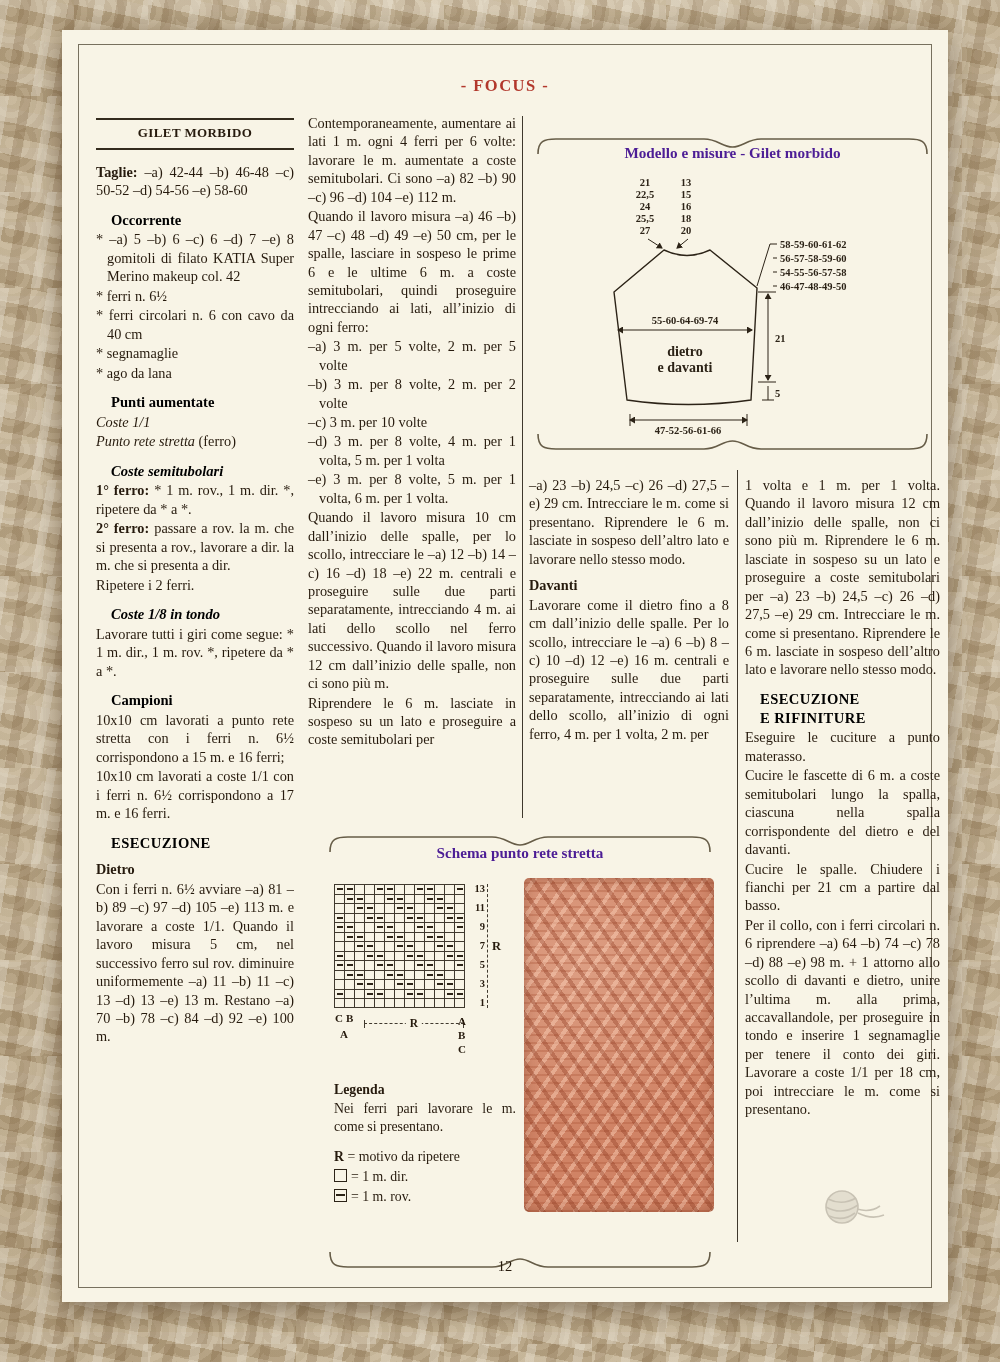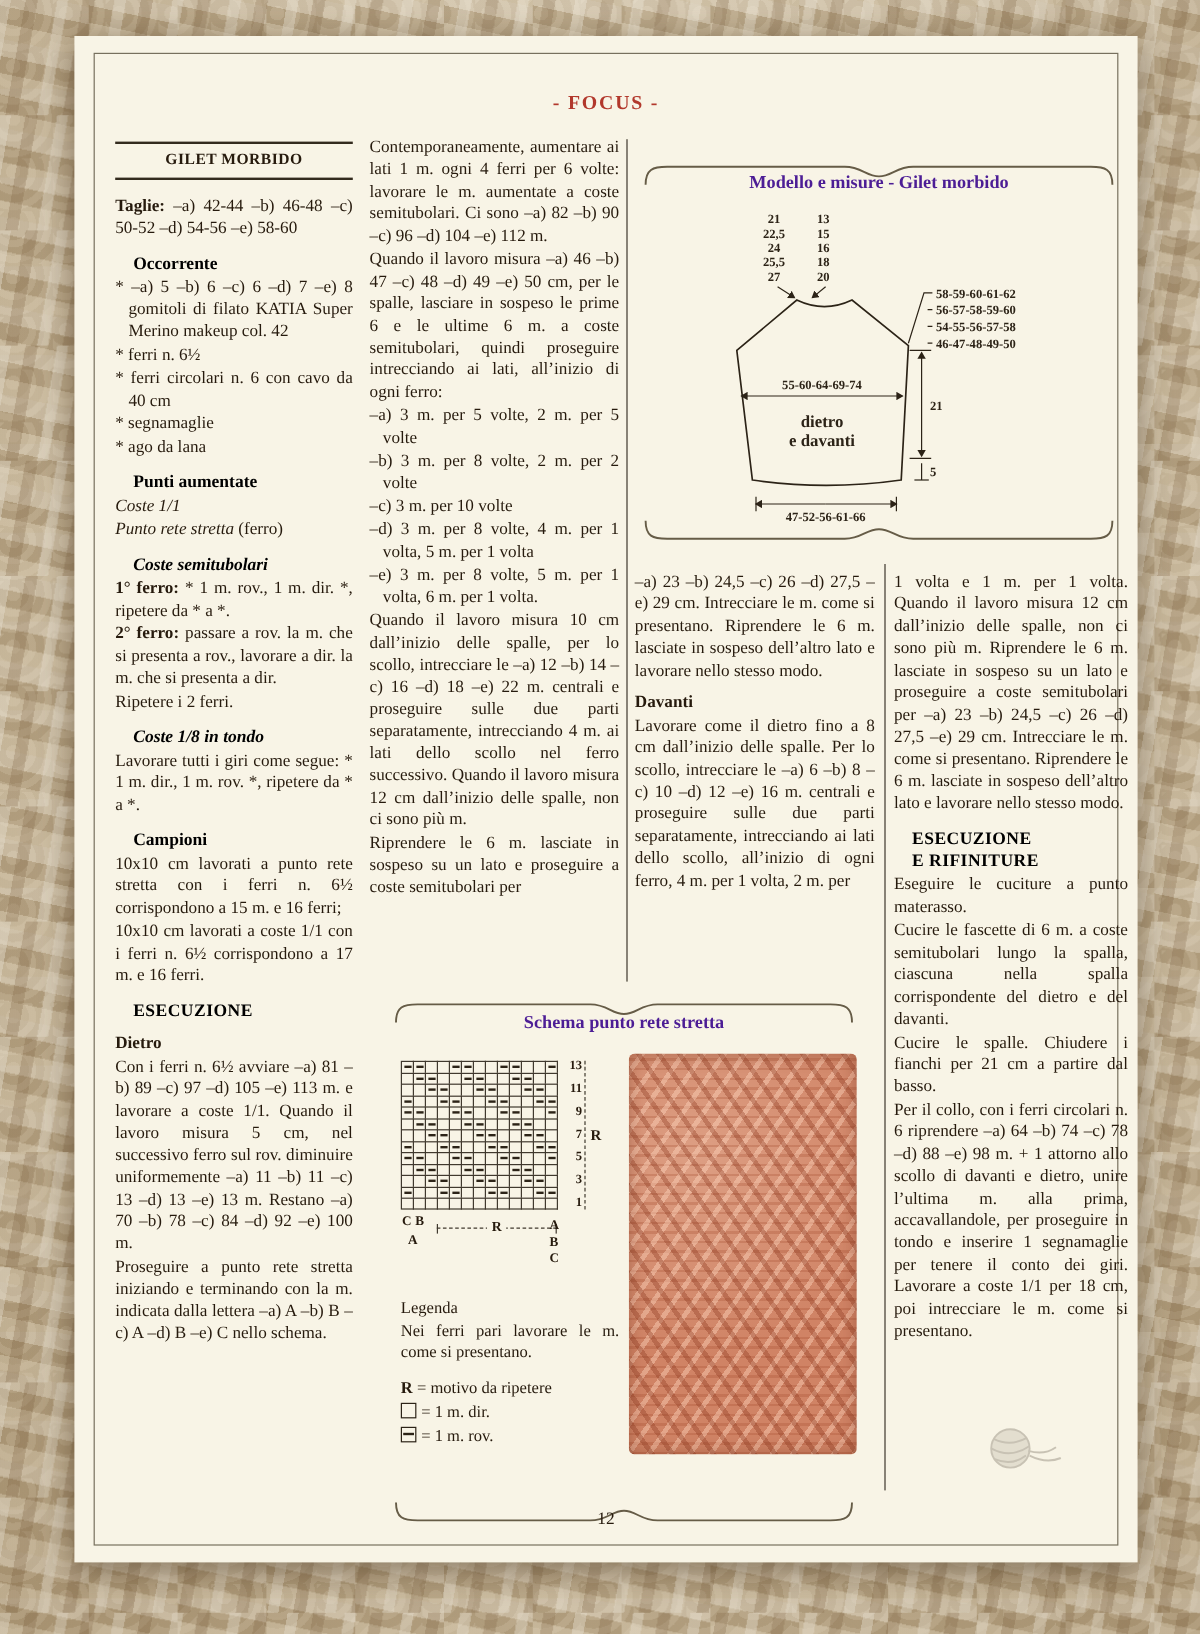--- a/index.html
+++ b/index.html
@@ -81,21 +81,21 @@
   .chart-hrepeat::before,.chart-hrepeat::after{content:"";position:absolute;top:-4px;width:1px;height:8px;background:#40392e;}
   .chart-hrepeat::before{left:0;}
   .chart-hrepeat::after{right:0;}
   .chart-hrepeat .hr-label{position:absolute;left:50%;top:0;transform:translate(-50%,-58%);
               background:#f8f4e6;padding:0 4px;font-weight:bold;font-size:11.5px;}
   .chart-ltr{position:absolute;font-weight:bold;font-size:11px;}
   .ltr-c{left:1px;top:128px;} .ltr-b{left:12px;top:128px;} .ltr-a{left:6px;top:144px;}
   .rltr-a{left:124px;top:131px;} .rltr-b{left:124px;top:145px;} .rltr-c{left:124px;top:159px;}
 
   .legend{position:absolute;left:16px;top:255px;width:182px;font-size:13.8px;line-height:1.3;text-align:justify;}
-  .legend .lg-h{font-weight:normal;margin:0 0 1px 0;}
+  .legend .lg-h{font-weight:bold;margin:0 0 1px 0;}
   .legend p{margin:0;}
   .legend .lg-item{margin-top:2px;text-align:left;}
   .legend .lg-r{margin-top:12px;}
   .sym{display:inline-block;width:11px;height:11px;border:1px solid #2c2317;vertical-align:-1px;
        position:relative;margin-right:4px;background:#f8f4e6;}
   .sym.purl::after{content:"";position:absolute;left:1px;right:1px;top:50%;margin-top:-1px;height:2px;background:#2c2317;}
 
   .photo{position:absolute;left:206px;top:52px;width:190px;height:334px;border-radius:5px;
       background-color:#d08365;
       background-image:
@@ -139,21 +139,20 @@
     <div class="h-brown i">Coste 1/8 in tondo</div>
     <p>Lavorare tutti i giri come segue: * 1 m. dir., 1 m. rov. *, ripetere da * a *.</p>
 
     <div class="h-brown">Campioni</div>
     <p>10x10 cm lavorati a punto rete stretta con i ferri n. 6½ corrispondono a 15 m. e 16 ferri;</p>
     <p>10x10 cm lavorati a coste 1/1 con i ferri n. 6½ corrispondono a 17 m. e 16 ferri.</p>
 
     <div class="h-brown h-caps">ESECUZIONE</div>
     <div class="sub-ital">Dietro</div>
     <p>Con i ferri n. 6½ avviare –a) 81 –b) 89 –c) 97 –d) 105 –e) 113 m. e lavorare a coste 1/1. Quando il lavoro misura 5 cm, nel successivo ferro sul rov. diminuire uniformemente –a) 11 –b) 11 –c) 13 –d) 13 –e) 13 m. Restano –a) 70 –b) 78 –c) 84 –d) 92 –e) 100 m.</p>
-    <p>Proseguire a punto rete stretta iniziando e terminando con la m. indicata dalla lettera –a) A –b) B –c) A –d) B –e) C nello schema.</p>
   </section>
 
   <section class="col col2">
     <p>Contemporaneamente, aumentare ai lati 1 m. ogni 4 ferri per 6 volte: lavorare le m. aumentate a coste semitubolari. Ci sono –a) 82 –b) 90 –c) 96 –d) 104 –e) 112 m.</p>
     <p>Quando il lavoro misura –a) 46 –b) 47 –c) 48 –d) 49 –e) 50 cm, per le spalle, lasciare in sospeso le prime 6 e le ultime 6 m. a coste semitubolari, quindi proseguire intrecciando ai lati, all’inizio di ogni ferro:</p>
     <p class="hang">–a) 3 m. per 5 volte, 2 m. per 5 volte</p>
     <p class="hang">–b) 3 m. per 8 volte, 2 m. per 2 volte</p>
     <p class="hang">–c) 3 m. per 10 volte</p>
     <p class="hang">–d) 3 m. per 8 volte, 4 m. per 1 volta, 5 m. per 1 volta</p>
     <p class="hang">–e) 3 m. per 8 volte, 5 m. per 1 volta, 6 m. per 1 volta.</p>

